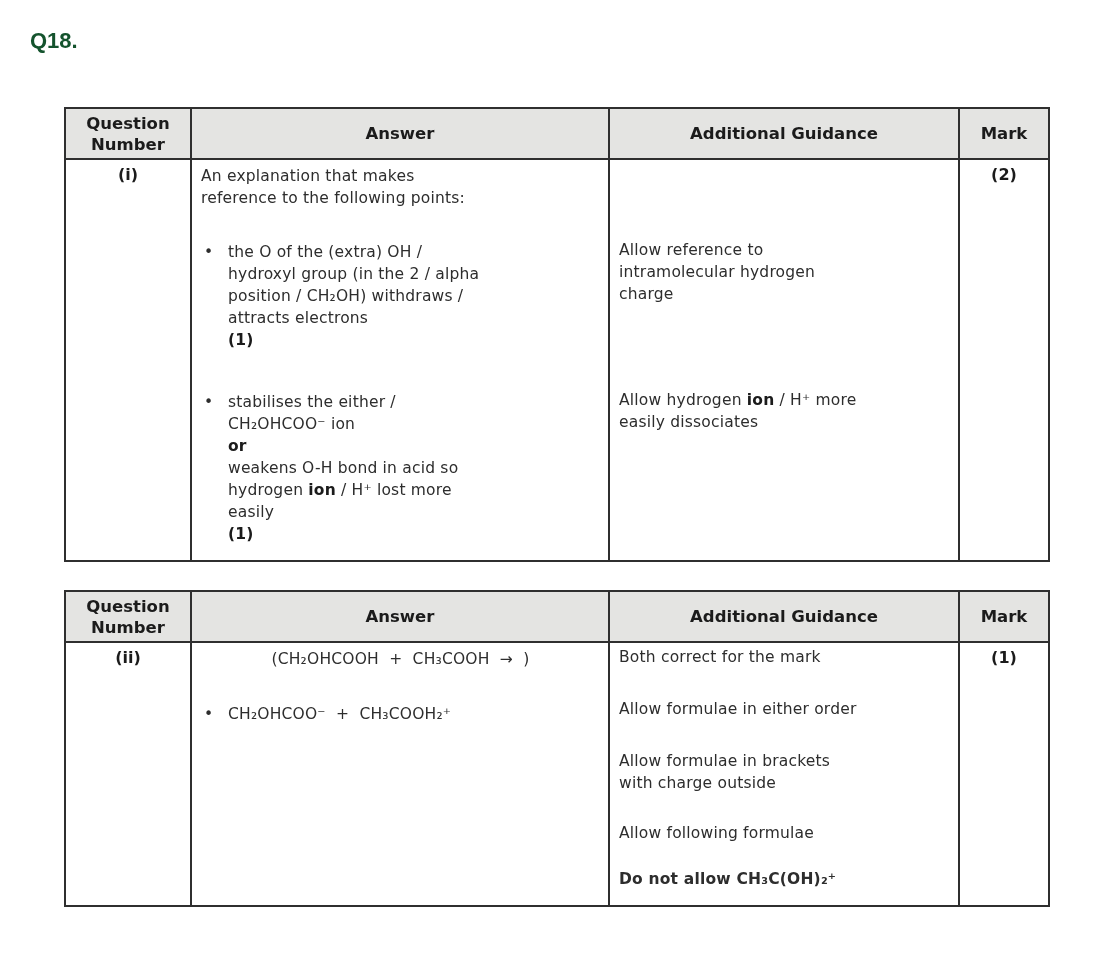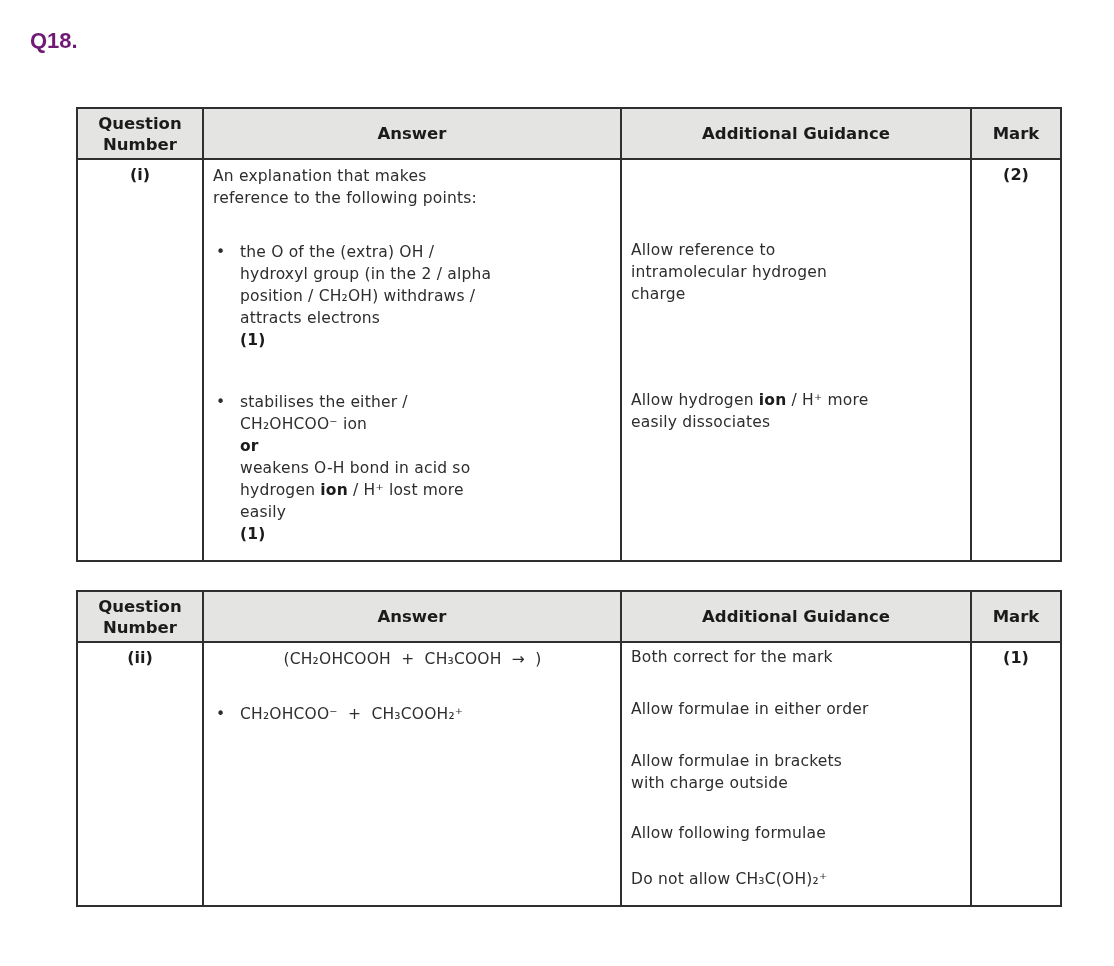--- a/index.html
+++ b/index.html
@@ -7,24 +7,24 @@
   body {
     width: 1114px; height: 966px;
     position: relative;
     font-family: "DejaVu Sans", "Liberation Sans", sans-serif;
     color: #2d2d2d;
     overflow: hidden;
   }
   .q-title {
     position: absolute; left: 30px; top: 28px;
     font-family: "Liberation Sans", sans-serif;
-    font-weight: bold; font-size: 22px; color: #701a75;
+    font-weight: bold; font-size: 22px; color: #14532d;
   }
   table.ms {
-    position: absolute; left: 76px;
+    position: absolute; left: 64px;
     width: 984px;
     border-collapse: collapse;
     table-layout: fixed;
   }
   .t1 { top: 107px; }
   .t2 { top: 590px; }
   table.ms th, table.ms td {
     border: 2px solid #2f2f2f;
     vertical-align: top;
   }
@@ -60,21 +60,21 @@
   .t1 .intro        { margin-top: 2px; }
   .t1 .bullet-one   { margin-top: 32px; }
   .t1 .bullet-two   { margin-top: 40px; }
   .t1 .guide-one    { margin-top: 76px; }
   .t1 .guide-two    { margin-top: 84px; }
   .t2 .eq-line      { margin-top: 2px; text-align: center; }
   .t2 .bullet-one   { margin-top: 33px; }
   .t2 .guide-two    { margin-top: 30px; }
   .t2 .guide-three  { margin-top: 30px; }
   .t2 .guide-four   { margin-top: 28px; }
-  .t2 .guide-five   { margin-top: 24px; }
+  .t2 .guide-five   { margin-top: 24px; font-weight: bold; }
 </style>
 </head>
 <body>
 
 <div class="q-title">Q18.</div>
 
 <table class="ms t1">
   <colgroup>
     <col style="width:126px">
       <col style="width:418px">

